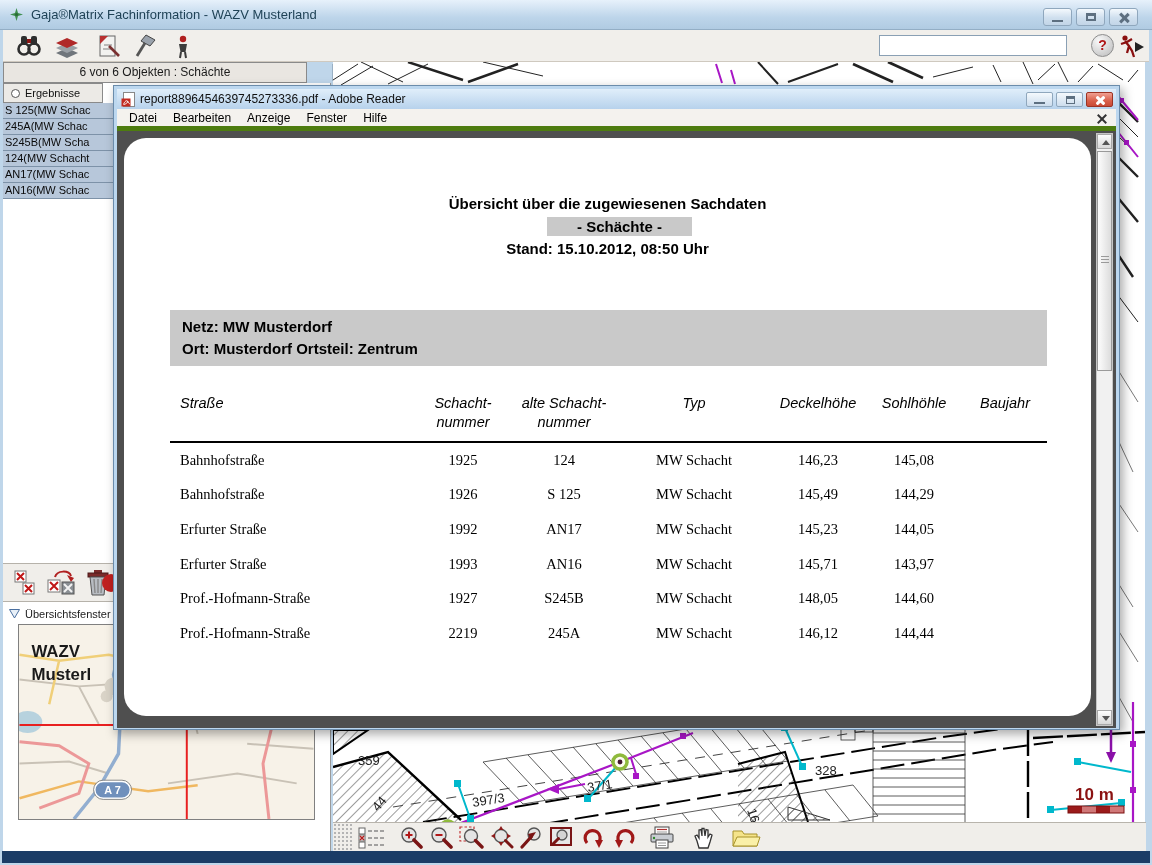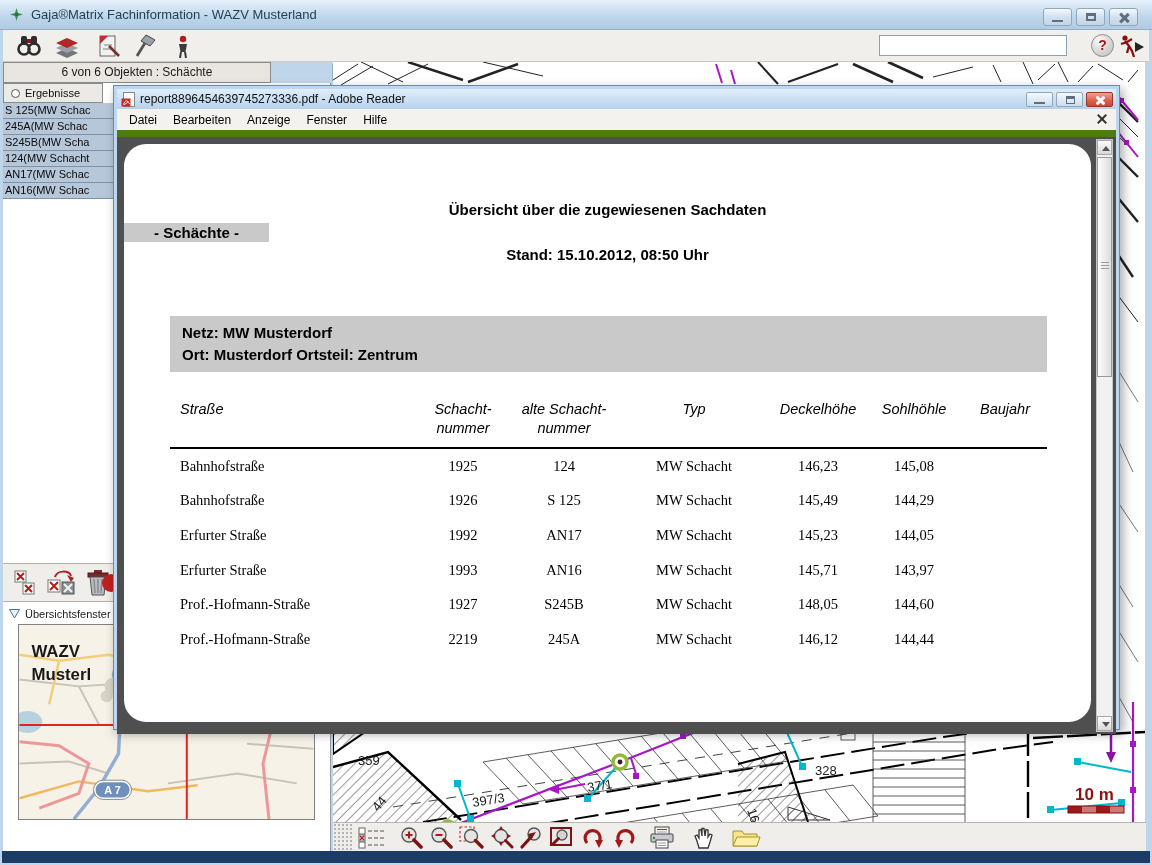--- a/index.html
+++ b/index.html
@@ -24,21 +24,21 @@
     border-bottom:1px solid #cfc9bf; }
   .tb-ic { position:absolute; top:3px; width:28px; height:26px; }
 
   .search-input { position:absolute; left:876px; top:5px; width:188px; height:21px;
     border:1px solid #8aa0b4; background:#fff; font-size:12px; padding:0 4px; }
   .help-btn { position:absolute; left:1088px; top:4px; width:23px; height:23px; border-radius:50%;
     background:radial-gradient(circle at 35% 30%, #fafafa, #b9b9b9); border:1px solid #8d8d8d;
     color:#b01818; font-weight:bold; font-size:14px; text-align:center; line-height:21px; }
 
   
-  .res-header { left:3px; top:62px; width:268px; height:21px; background:#e9e6e1;
+  .res-header { left:3px; top:62px; width:304px; height:21px; background:#e9e6e1;
     border:1px solid #8a8a8a; font-size:12px; color:#1a1a1a; text-align:center; line-height:19px; }
   .split-arrow { left:332px; top:64px; width:10px; height:17px; background:#dfe9f2; border:1px solid #9ab0c4;
     display:flex; align-items:center; justify-content:center; }
   .split-arrow::after { content:""; border-right:5px solid #2a5a8a; border-top:4px solid transparent; border-bottom:4px solid transparent; }
 
   
   .left-panel { left:3px; top:83px; width:328px; height:768px; background:#fff; border-right:1px solid #9a9a9a; }
   .erg-tab { position:absolute; left:0; top:0; width:100px; height:20px; background:#eceae6;
     border:1px solid #8a8a8a; font-size:11px; color:#111; display:flex; align-items:center; gap:5px; padding-left:7px; }
   .erg-circle { width:9px; height:9px; border-radius:50%; border:1.5px solid #555; background:#fff; }
@@ -76,21 +76,21 @@
   .pdf-titlebar .t-text { font-size:12px; color:#111; margin-left:5px; }
   .pdf-btns { margin-left:auto; display:flex; gap:3px; padding-right:3px; }
   .pbtn { width:27px; height:15px; border:1px solid #8fa7bd; border-radius:2px;
     background:linear-gradient(#f4f9fd,#cddded); position:relative; }
   .pbtn .min { position:absolute; left:7px; top:9px; width:11px; height:2px; background:#5d6f80; }
   .pbtn .max { position:absolute; left:9px; top:3px; width:9px; height:8px; border:1.5px solid #5d6f80; border-top-width:3px; }
   .pbtn.close { background:linear-gradient(#f0a092,#d95f4a 60%,#c94a36); border-color:#9c3324; }
   .pbtn.close .xx1,.pbtn.close .xx2 { position:absolute; left:12px; top:2px; width:3px; height:11px; background:#fff; border-radius:1px; }
   .pbtn.close .xx1 { transform:rotate(45deg);} .pbtn.close .xx2 { transform:rotate(-45deg);}
 
-  .pdf-menubar { height:28px; background:#f4f2ee; border-bottom:7px solid #4d7c0f; display:flex; align-items:center; position:relative; }
+  .pdf-menubar { height:22px; background:#f4f2ee; border-bottom:5px solid #4d7c0f; display:flex; align-items:center; position:relative; }
   .menu-item { font-size:12px; color:#000; padding:0 8px; }
   .doc-close { position:absolute; right:8px; top:4px; width:12px; height:12px; }
   .doc-close::before, .doc-close::after { content:""; position:absolute; left:5px; top:0; width:2px; height:12px; background:#333; }
   .doc-close::before { transform:rotate(45deg);} .doc-close::after { transform:rotate(-45deg);}
 
   .pdf-content { position:relative; height:597px; background:#4f4f4f; }
   .pdf-page { position:absolute; left:7px; top:7px; right:25px; bottom:12px; background:#fff; overflow:hidden;border-radius:22px; }
 
   .pdf-scroll { position:absolute; right:3px; top:2px; width:17px; bottom:2px; background:#f1f1f1; border:1px solid #c6c6c6; }
   .sc-btn { position:absolute; left:0; width:15px; height:15px; background:linear-gradient(#fdfdfd,#d8d8d8); border:1px solid #a8a8a8; }
@@ -98,21 +98,21 @@
   .sc-btn::after { content:""; position:absolute; left:4px; }
   .sc-up::after { top:5px; border-left:4px solid transparent; border-right:4px solid transparent; border-bottom:5px solid #555; }
   .sc-dn::after { top:5px; border-left:4px solid transparent; border-right:4px solid transparent; border-top:5px solid #555; }
   .sc-thumb { position:absolute; left:0; top:17px; width:15px; height:220px;
     background:linear-gradient(90deg,#fdfdfd,#dcdcdc); border:1px solid #9a9a9a; }
   .sc-thumb::after { content:""; position:absolute; left:3px; top:104px; width:8px; height:8px;
     background:repeating-linear-gradient(#9a9a9a 0 1px, transparent 1px 3px); }
 
   
   .doc-title { margin-top:57px; text-align:center; font-size:15px; font-weight:bold; color:#000; }
-  .doc-sub-wrap { text-align:left; margin-top:5px; }
+  .doc-sub-wrap { text-align:center; margin-top:5px;padding-left:24px; }
   .doc-subtitle { display:inline-block; background:#c9c9c9; padding:1px 30px; font-size:15px; font-weight:bold; }
   .doc-stand { text-align:center; font-size:15px; font-weight:bold; margin-top:4px; }
   .doc-band { margin:53px 44px 0 46px; background:#c9c9c9; padding:6px 0 6px 12px; font-size:15px; font-weight:bold; line-height:22px; }
   .doc-table { margin:13px 44px 0 46px; font-size:14.5px; color:#000; }
   .thead, .trow { display:grid; grid-template-columns:248px 90px 112px 148px 100px 92px 90px; }
   .thead { font-style:italic; padding-top:15px; padding-bottom:9px; border-bottom:2px solid #000; line-height:19px; }
   .trow { height:34.6px; align-items:center;font-family:Liberation Serif, serif; }
   .cL { text-align:left; padding-left:10px; }
   .cC { text-align:center; }
 

